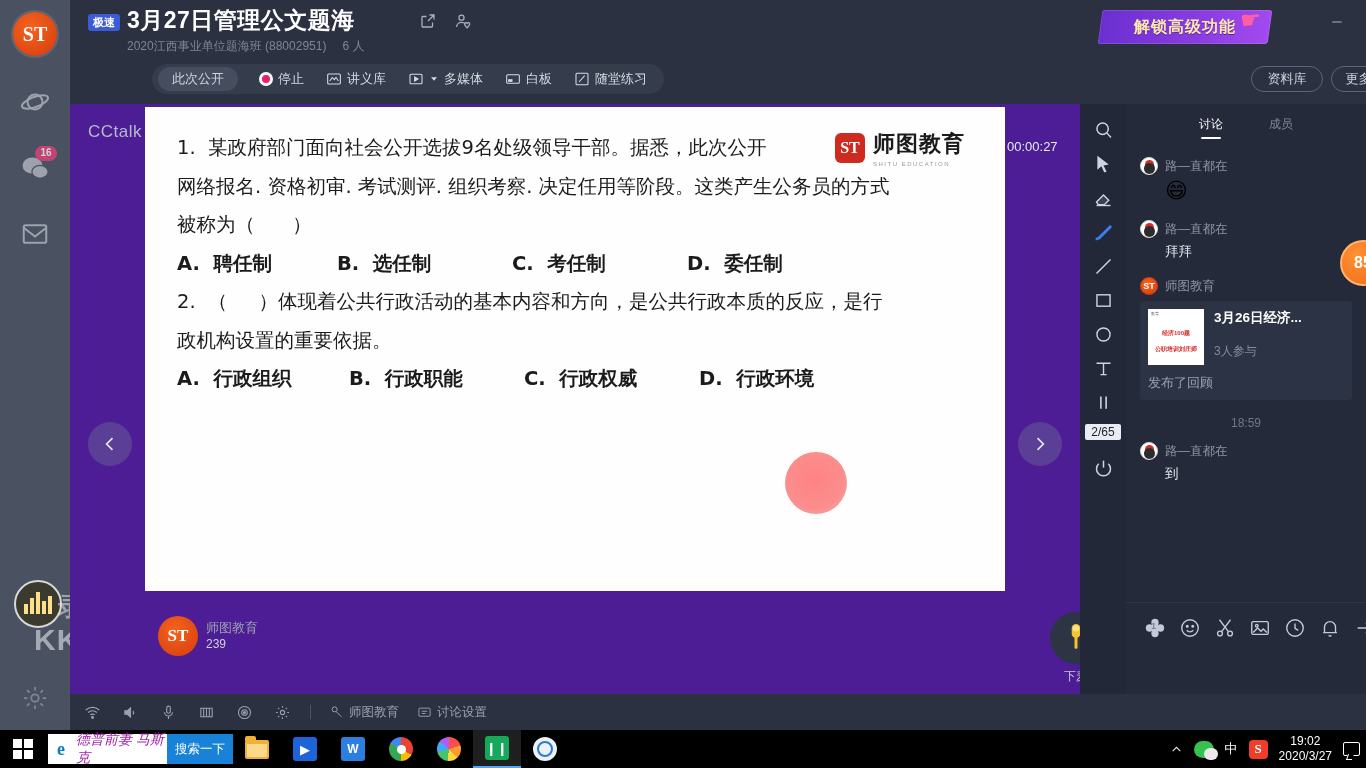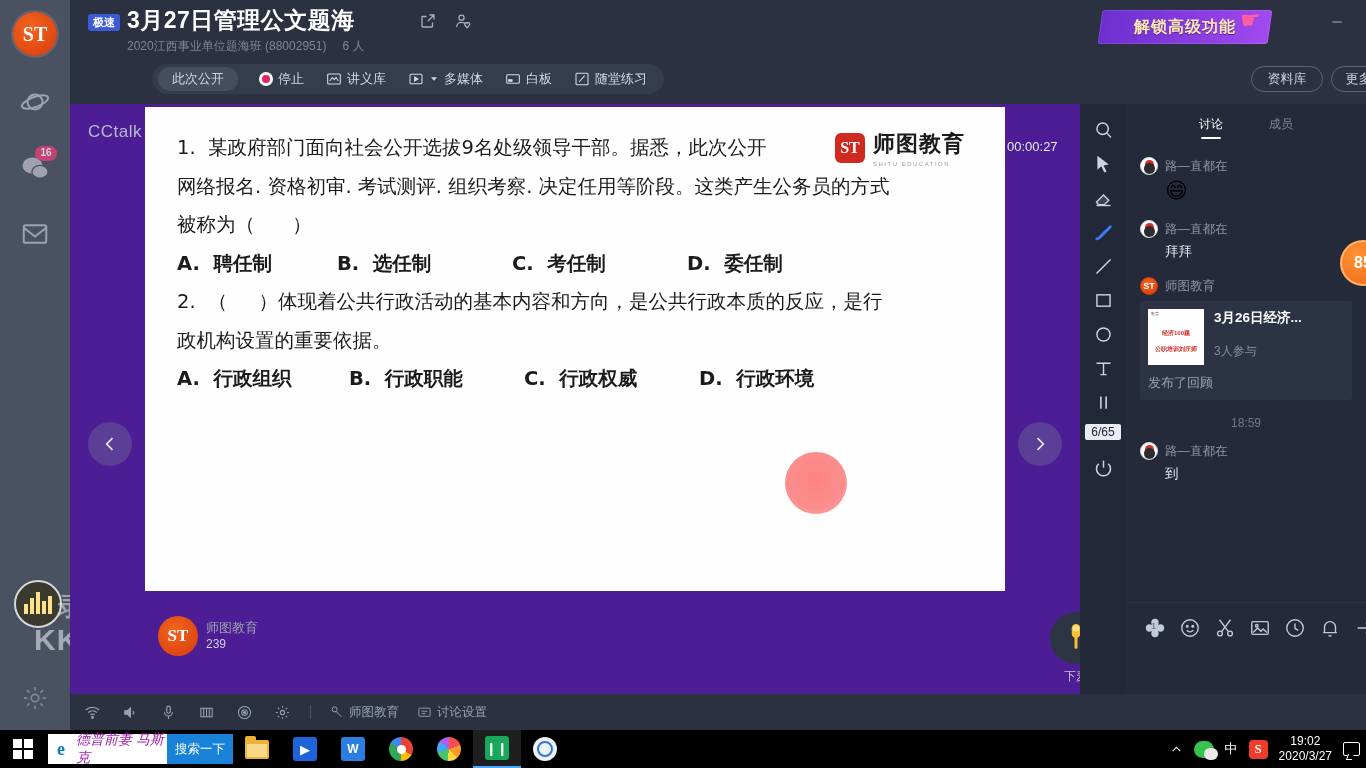--- a/index.html
+++ b/index.html
@@ -668,21 +668,21 @@
     <div class="ts-ico">
       <svg viewBox="0 0 24 24" fill="none" stroke="currentColor" stroke-width="1.6">
           <path d="M4 6h16M12 6v13M8.5 19h7"></path>
         </svg>
     </div>
     <div class="ts-ico">
       <svg viewBox="0 0 24 24" stroke="currentColor" stroke-width="1.8">
           <path d="M9 5v14M15 5v14"></path>
         </svg>
     </div>
-    <div class="ts-page">6/65</div>
+    <div class="ts-page">2/65</div>
     <div class="ts-ico power">
       <svg viewBox="0 0 24 24" fill="none" stroke="currentColor" stroke-width="1.7">
         <path d="M12 3v8"></path>
           <path d="M6.5 6.5a8 8 0 1 0 11 0"></path>
       </svg>
     </div>
   </div>
 
   <div class="chat">
     <div class="chat-tabs">

